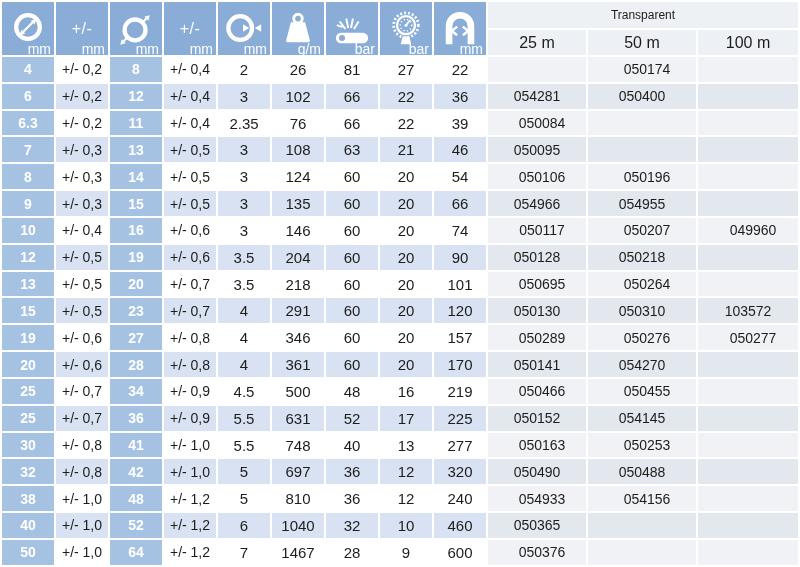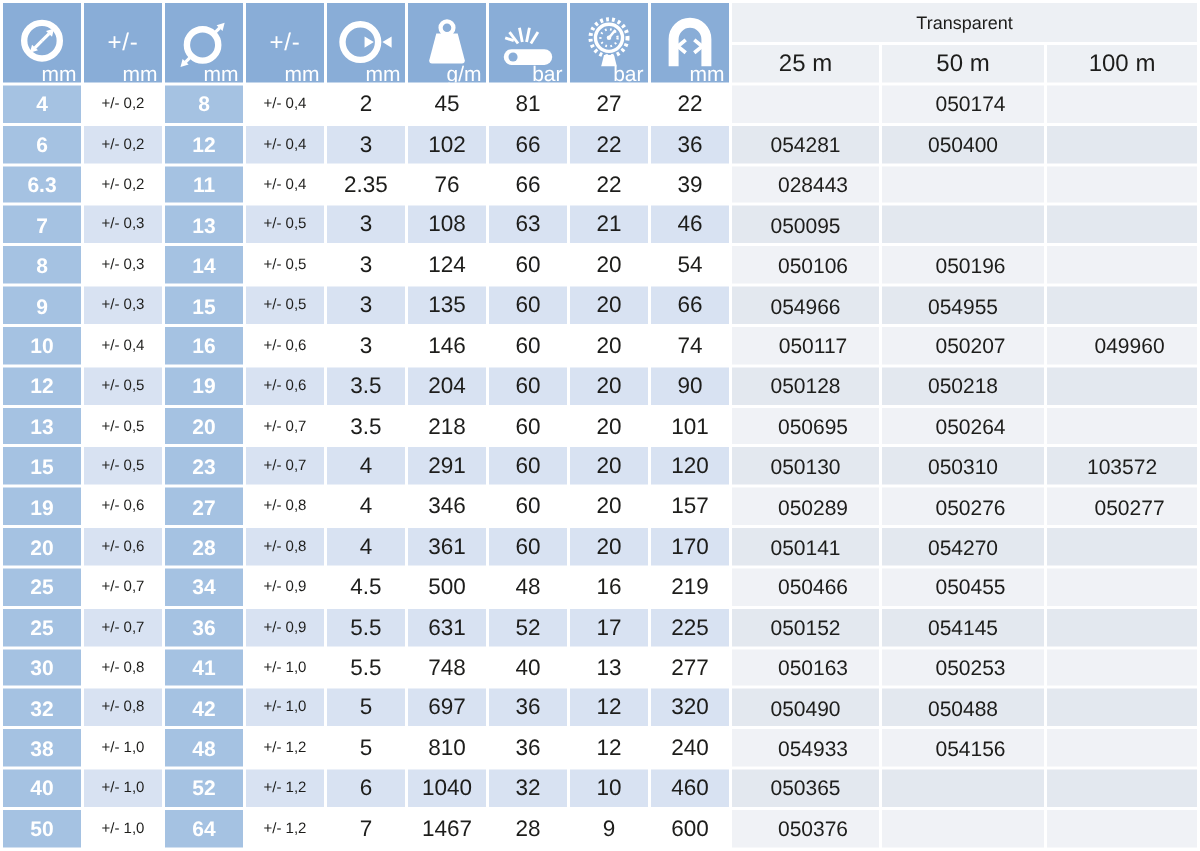--- a/index.html
+++ b/index.html
@@ -23,21 +23,21 @@
 
   th.icon-cell{background:var(--header-blue);color:#fff;position:relative;font-weight:normal;}
   th.icon-cell svg{display:block;margin:1px auto 0;}
   .unit{position:absolute;right:3px;bottom:0px;font-size:14px;color:#fff;font-weight:normal;line-height:11px;}
   .pm{font-size:16px;color:#fff;letter-spacing:0.5px;}
 
   th.part-group{background:var(--part-header-bg);font-weight:normal;font-size:12px;color:var(--text-dark);margin-left:47px;}
   th.part-len{background:var(--part-header-bg);font-weight:normal;font-size:16px;color:var(--text-dark);}
 
   td.c-id{background:var(--col-blue);color:#fff;font-weight:bold;font-size:14px;}
-  td.c-tol{font-size:10px;color:var(--text-dark);}
+  td.c-tol{font-size:14px;color:var(--text-dark);}
   td.c-val{font-size:15px;color:var(--text-dark);}
   td.c-part{font-size:14px;color:var(--text-dark);}
 
   tr.odd  td.c-tol, tr.odd  td.c-val{background:#fff;}
   tr.even td.c-tol, tr.even td.c-val{background:var(--stripe-blue);}
   tr.odd  td.c-part{background:var(--part-light);padding-left:10px;}
   tr.even td.c-part{background:var(--part-shaded);margin-left:40px;}
 </style>
 </head>
 <body>
@@ -156,21 +156,21 @@
       <th class="part-len">100 m</th>
     </tr>
   </thead>
   <tbody>
         <tr class="odd">
           <td class="c-id">4</td>
           <td class="c-tol">+/- 0,2</td>
           <td class="c-id">8</td>
           <td class="c-tol">+/- 0,4</td>
           <td class="c-val">2</td>
-          <td class="c-val">45</td>
+          <td class="c-val">26</td>
           <td class="c-val">81</td>
           <td class="c-val">27</td>
           <td class="c-val">22</td>
           <td class="c-part"></td>
           <td class="c-part">050174</td>
           <td class="c-part"></td>
         </tr>
         <tr class="even">
           <td class="c-id">6</td>
           <td class="c-tol">+/- 0,2</td>
@@ -188,21 +188,21 @@
         <tr class="odd">
           <td class="c-id">6.3</td>
           <td class="c-tol">+/- 0,2</td>
           <td class="c-id">11</td>
           <td class="c-tol">+/- 0,4</td>
           <td class="c-val">2.35</td>
           <td class="c-val">76</td>
           <td class="c-val">66</td>
           <td class="c-val">22</td>
           <td class="c-val">39</td>
-          <td class="c-part">028443</td>
+          <td class="c-part">050084</td>
           <td class="c-part"></td>
           <td class="c-part"></td>
         </tr>
         <tr class="even">
           <td class="c-id">7</td>
           <td class="c-tol">+/- 0,3</td>
           <td class="c-id">13</td>
           <td class="c-tol">+/- 0,5</td>
           <td class="c-val">3</td>
           <td class="c-val">108</td>

